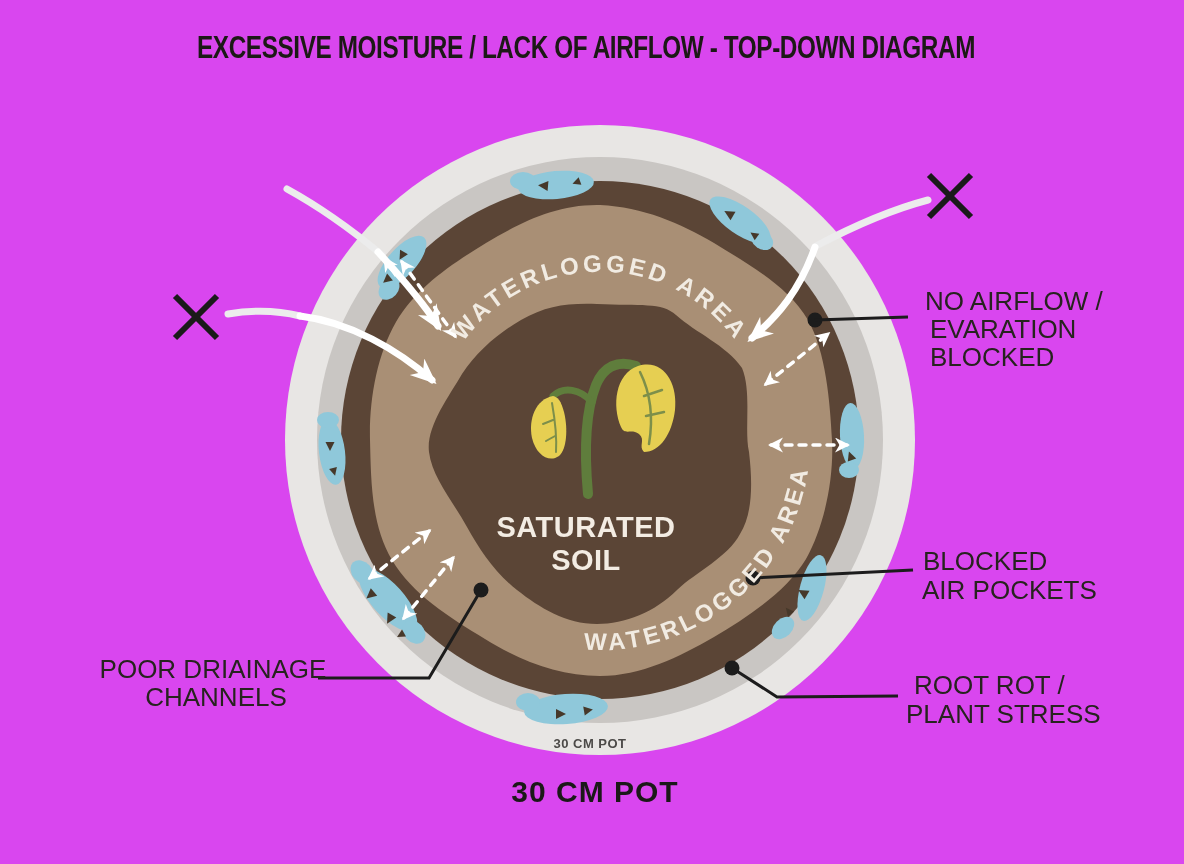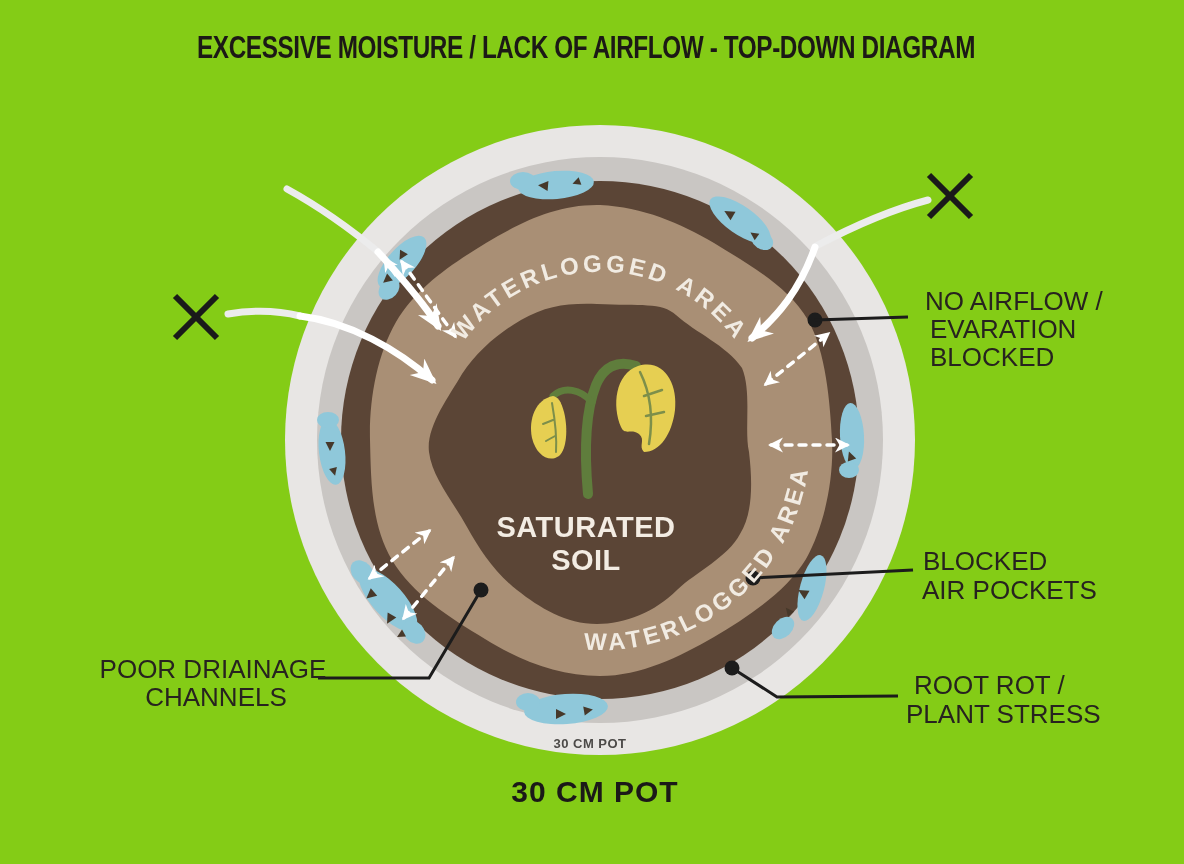--- a/index.html
+++ b/index.html
@@ -1,17 +1,17 @@
 <!DOCTYPE html>
 <html><head>
 <meta charset="utf-8">
 <style>
   html,body{margin:0;padding:0;background:#ffffff;}
   .stage{
-    position:relative;width:1184px;height:864px;background:#84cc16;overflow:hidden;
+    position:relative;width:1184px;height:864px;background:#d946ef;overflow:hidden;
     font-family:"Liberation Sans", sans-serif;
   }
   svg{position:absolute;left:0;top:0;}
   .title-text{font-family:"Liberation Sans",sans-serif;font-weight:700;font-size:31px;fill:#1c1916;letter-spacing:-0.5px;}
   .callout-text{font-family:"Liberation Sans",sans-serif;font-weight:400;font-size:26px;fill:#27231f;}
   .center-text{font-family:"Liberation Sans",sans-serif;font-weight:700;font-size:29px;fill:#f3ece3;letter-spacing:0.5px;}
   .curve-text{font-family:"Liberation Sans",sans-serif;font-weight:700;font-size:24px;fill:#f1ebe2;letter-spacing:3.5px;}
   .pot-small{font-family:"Liberation Sans",sans-serif;font-weight:700;font-size:13px;fill:#4c4a48;letter-spacing:0.5px;}
   .pot-big{font-family:"Liberation Sans",sans-serif;font-weight:700;font-size:30px;fill:#1b1918;letter-spacing:1px;}
   .leader{stroke:#1c1c1c;stroke-width:3;fill:none;}

